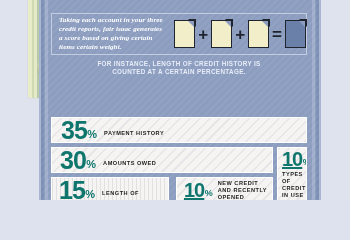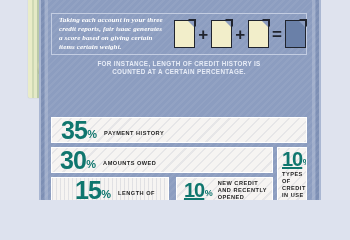--- a/index.html
+++ b/index.html
@@ -178,21 +178,21 @@
     line-height: 7px;
     z-index: 2;
   }
 
   #bar35 { left: 51px; top: 117px; width: 256px; height: 26px; padding-left: 9px; }
   #bar35 .lbl { margin-left: 7px; margin-top: 7px; }
 
   #bar30 { left: 51px; top: 147px; width: 222px; height: 26px; padding-left: 8px; }
   #bar30 .lbl { margin-left: 7px; margin-top: 7px; }
 
-  #bar15 { left: 51px; top: 177px; width: 118px; height: 26px; padding-left: 23px; }
+  #bar15 { left: 51px; top: 177px; width: 118px; height: 26px; padding-left: 7px; }
   #bar15 .lbl { margin-left: 7px; margin-top: 7px; }
 
   #bar10new { left: 176px; top: 177px; width: 97px; height: 26px; padding-left: 7px; }
   #bar10new .lbl { margin-left: 5px; margin-top: 0px; }
 
   #bar10types {
     left: 277px; top: 147px; width: 30px; height: 56px;
     flex-direction: column; align-items: flex-start;
     padding: 3px 0 0 4px;
   }

